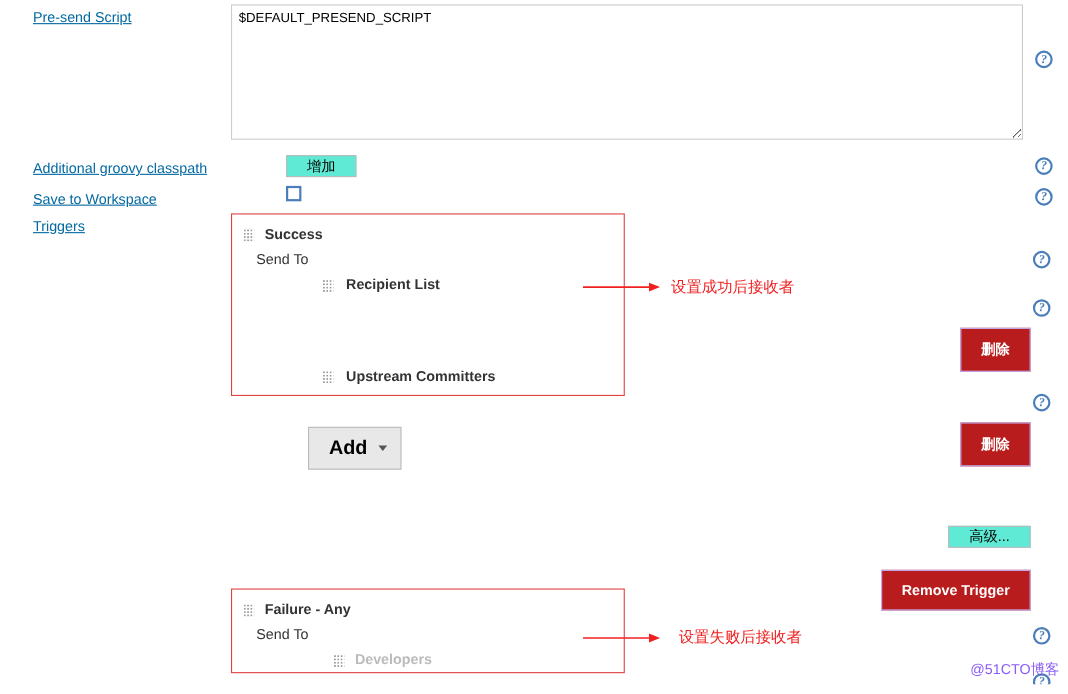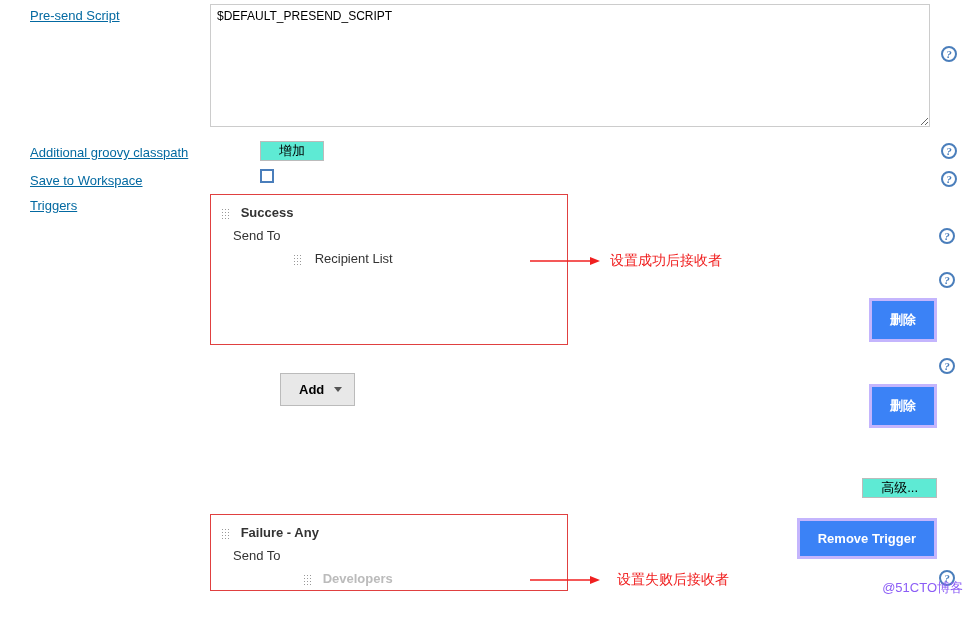--- a/index.html
+++ b/index.html
@@ -4,28 +4,28 @@
 <style>
   * { box-sizing: border-box; margin: 0; padding: 0; }
   body { font-family: Arial, sans-serif; font-size: 13px; color: #333; background: #fff; width: 971px; padding: 4px 10px 4px 30px; position: relative; }
   .form-row { display: flex; align-items: flex-start; margin-bottom: 6px; }
   .form-label { width: 180px; padding-top: 4px; font-size: 13px; color: #0369a1; flex-shrink: 0; text-decoration: underline; }
   .form-content { flex: 1; display: flex; align-items: flex-start; }
   .help-icon-col { width: 24px; flex-shrink: 0; display: flex; align-items: center; justify-content: center; padding-top: 2px; }
   .help-icon { width: 16px; height: 16px; border-radius: 50%; background: #fff; border: 2px solid #4a7ebb; color: #4a7ebb; font-size: 11px; font-weight: bold; display: flex; align-items: center; justify-content: center; font-style: italic; font-family: serif; }
   textarea.presend { width: 720px; height: 123px; padding: 4px 6px; font-family: Arial, sans-serif; font-size: 12px; border: 1px solid #ccc; background: #fff; resize: both; }
   .btn-grey { background: #5eead4; border: 1px solid #bbb; padding: 0 18px; font-size: 13px; cursor: pointer; }
-  .btn-grey-dropdown { background: #e8e8e8; border: 1px solid #bbb; padding: 8px 12px 8px 18px; font-size: 13px; font-weight: bold; cursor: pointer; display: inline-flex; align-items: center; gap: 10px; }
-  .btn-red { background: #3b82f6; border: 3px solid #c4b5fd; color: #fff; padding: 10px 18px; font-size: 13px; font-weight: bold; cursor: pointer; }
+  .btn-grey-dropdown { background: #e8e8e8; border: 1px solid #bbb; padding: 8px 12px 8px 18px; font-size: 18px; font-weight: bold; cursor: pointer; display: inline-flex; align-items: center; gap: 10px; }
+  .btn-red { background: #b91c1c; border: 1px solid #c4b5fd; color: #fff; padding: 10px 18px; font-size: 13px; font-weight: bold; cursor: pointer; }
   .checkbox { width: 14px; height: 14px; border: 2px solid #4a7ebb; background: #fff; cursor: pointer; }
   .trigger-box { border: 1px solid #e04040; padding: 10px; width: 358px; position: relative; }
   .grip { display: inline-block; width: 10px; height: 12px; vertical-align: middle; background-image: radial-gradient(#999 1px, transparent 1px); background-size: 3px 3px; margin-right: 6px; }
   .trigger-title { font-weight: bold; font-size: 13px; padding-bottom: 4px; }
   .trigger-sub { font-size: 13px; padding: 4px 0 8px 12px; }
-  .recipient-line { font-size: 13px; font-weight: normal; padding-left: 72px; margin-bottom: 20px; }
+  .recipient-line { font-size: 13px; font-weight: bold; padding-left: 72px; margin-bottom: 20px; }
   .recipient-line-grip { margin-right: 8px; }
   .annotation { color: #f02020; font-size: 14px; position: absolute; }
   .arrow-svg { position: absolute; }
   .caret-down { width: 0; height: 0; border-left: 4px solid transparent; border-right: 4px solid transparent; border-top: 5px solid #555; display: inline-block; }
   .faded { color: #bbb; font-weight: bold; }
   .watermark { position: absolute; right: 8px; bottom: 4px; font-size: 13px; color: #8b5cf6; }
 
   
   .mt-8 { margin-top: 8px; }
   .mt-14 { margin-top: 14px; }
@@ -71,20 +71,24 @@
       <div class="trigger-title">
         <span class="grip"></span>
         <span>Success</span>
       </div>
       <div class="trigger-sub">Send To</div>
       <div class="recipient-line">
         <span class="grip recipient-line-grip"></span>
         <span>Recipient List</span>
       </div>
       <div style="height:48px;"></div>
+      <div class="recipient-line" style="margin-bottom:0;">
+        <span class="grip recipient-line-grip"></span>
+        <span>Upstream Committers</span>
+      </div>
     </div>
 
     <div style="margin:28px 0 0 70px;">
       <button class="btn-grey-dropdown">
         <span>Add</span>
         <span class="caret-down"></span>
       </button>
     </div>
 
     <div class="trigger-box" style="margin-top:108px; padding-bottom:4px;">

